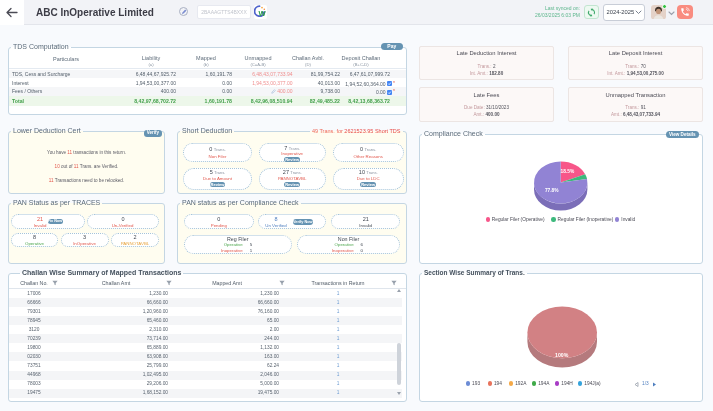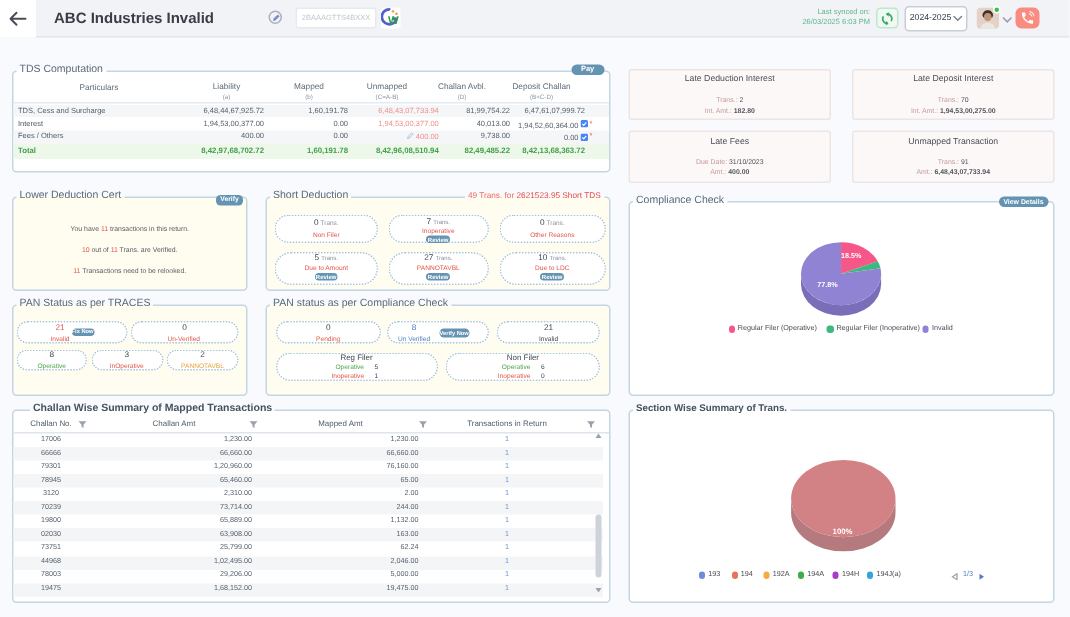--- a/index.html
+++ b/index.html
@@ -6,21 +6,21 @@
 .ab {position:absolute;}
 .r {color:#e2574c;}
 </style></head>
 <body>
 <div style="position:relative;width:713px;height:411px;">
 <div class="ab" style="left:0;top:0;width:713px;height:25px;background:#f2f3f7;border-bottom:1px solid #e3e5eb;"></div>
 <div class="ab" style="left:0;top:0;width:24px;height:25px;background:#fff;"></div>
 <svg class="ab" style="left:6px;top:7px" width="12" height="11" viewBox="0 0 12 11">
       <path d="M11 5.5H1.5M5 1.5L1 5.5l4 4" stroke="#4b4b55" stroke-width="1.3" fill="none" stroke-linecap="round" stroke-linejoin="round"></path>
     </svg>
-<div class="ab" style="font-size:10px;color:#3c3c46;font-weight:700;line-height:11px;top:7.0px;white-space:nowrap;left:36.0px;">ABC Industries Invalid</div>
+<div class="ab" style="font-size:10px;color:#3c3c46;font-weight:700;line-height:11px;top:7.0px;white-space:nowrap;left:36.0px;">ABC InOperative Limited</div>
 <div class="ab" style="left:179px;top:7px;width:9px;height:9px;border:1px solid #a9b0c2;border-radius:50%;"></div>
 <svg class="ab" style="left:181px;top:9px" width="6" height="6" viewBox="0 0 6 6">
       <path d="M1 5l.4-1.6L4.2.6l1.2 1.2L2.6 4.6z" fill="#7b8cd0"></path>
     </svg>
 <div class="ab" style="left:197px;top:4.5px;width:53.5px;height:14.5px;background:#fff;border:1px solid #e7e9f0;border-radius:2px;"></div>
 <div class="ab" style="font-size:5px;color:#c2c5cd;font-weight:400;line-height:6px;top:9.0px;white-space:nowrap;left:224.0px;transform:translateX(-50%);">2BAAAGTTS4BXXX</div>
 <div class="ab" style="left:253.5px;top:4.5px;width:13.5px;height:14.5px;background:#fff;border-radius:2px;"></div>
 <svg class="ab" style="left:254px;top:5px" width="13" height="13" viewBox="0 0 13 13">
       <circle cx="8" cy="2.6" r="0.9" fill="#f5a947"></circle>
       <circle cx="10.3" cy="4.2" r="0.8" fill="#f08a3c"></circle>

